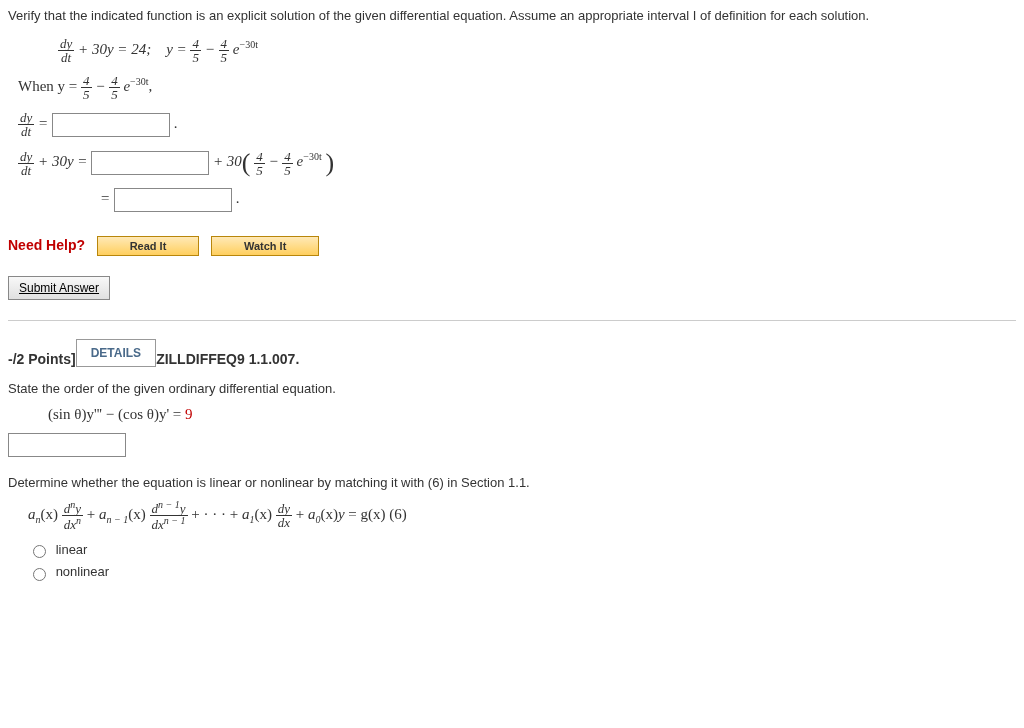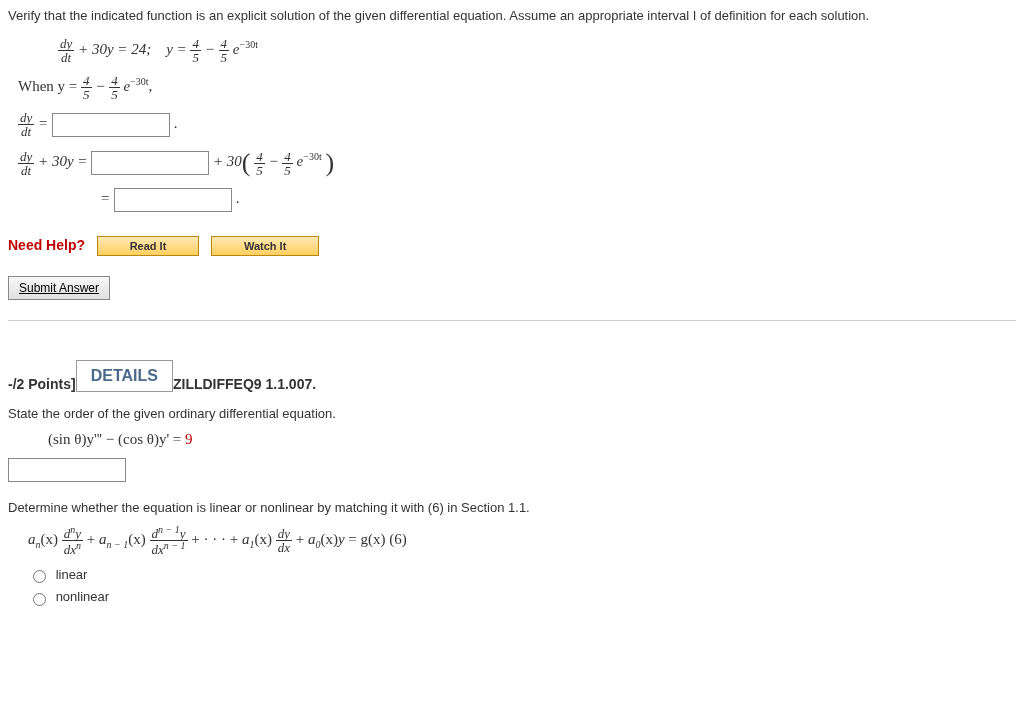--- a/index.html
+++ b/index.html
@@ -95,23 +95,22 @@
   .points-label {
     font-weight: bold;
     font-size: 14px;
   }
   .details-btn {
     background: #fff;
     border: 1px solid #999;
     color: #4a6a8a;
     font-weight: bold;
     padding: 6px 14px;
-    font-size: 16px;
+    font-size: 12px;
     cursor: pointer;
-    margin-top: 21px;
   }
   .source-label {
     font-weight: bold;
     font-size: 14px;
   }
   .sub-instruction {
     margin: 14px 0 6px 0;
   }
   .radio-row {
     margin: 6px 0 6px 20px;

